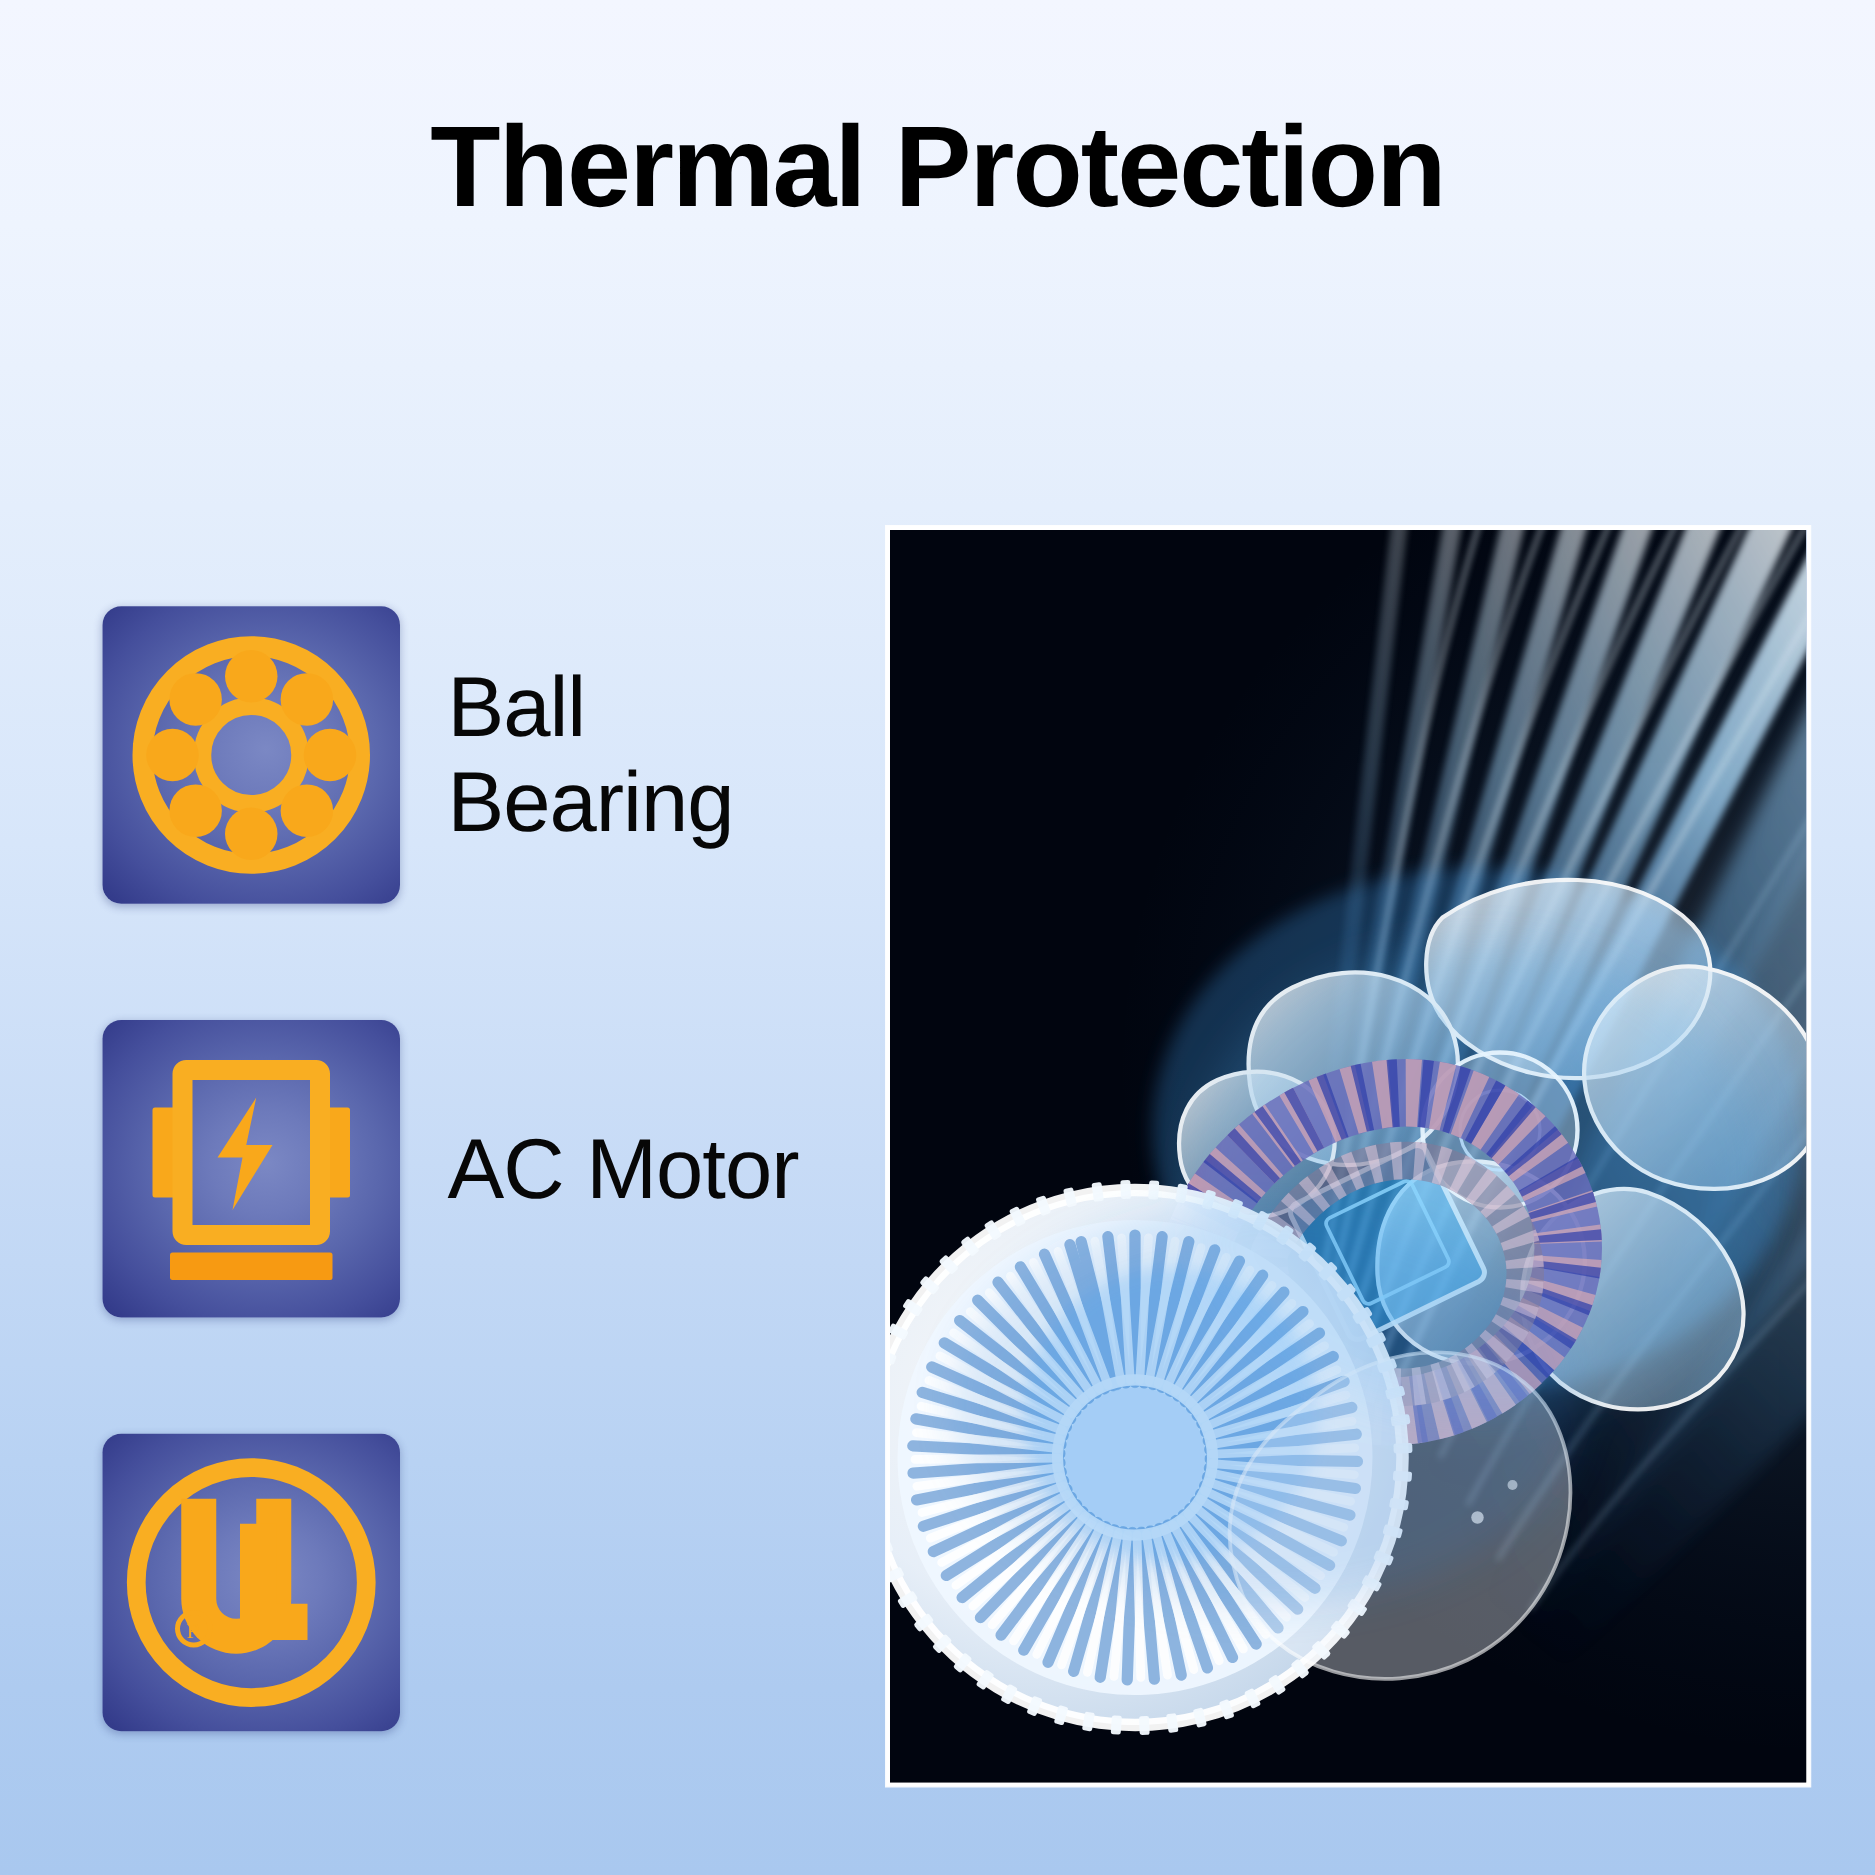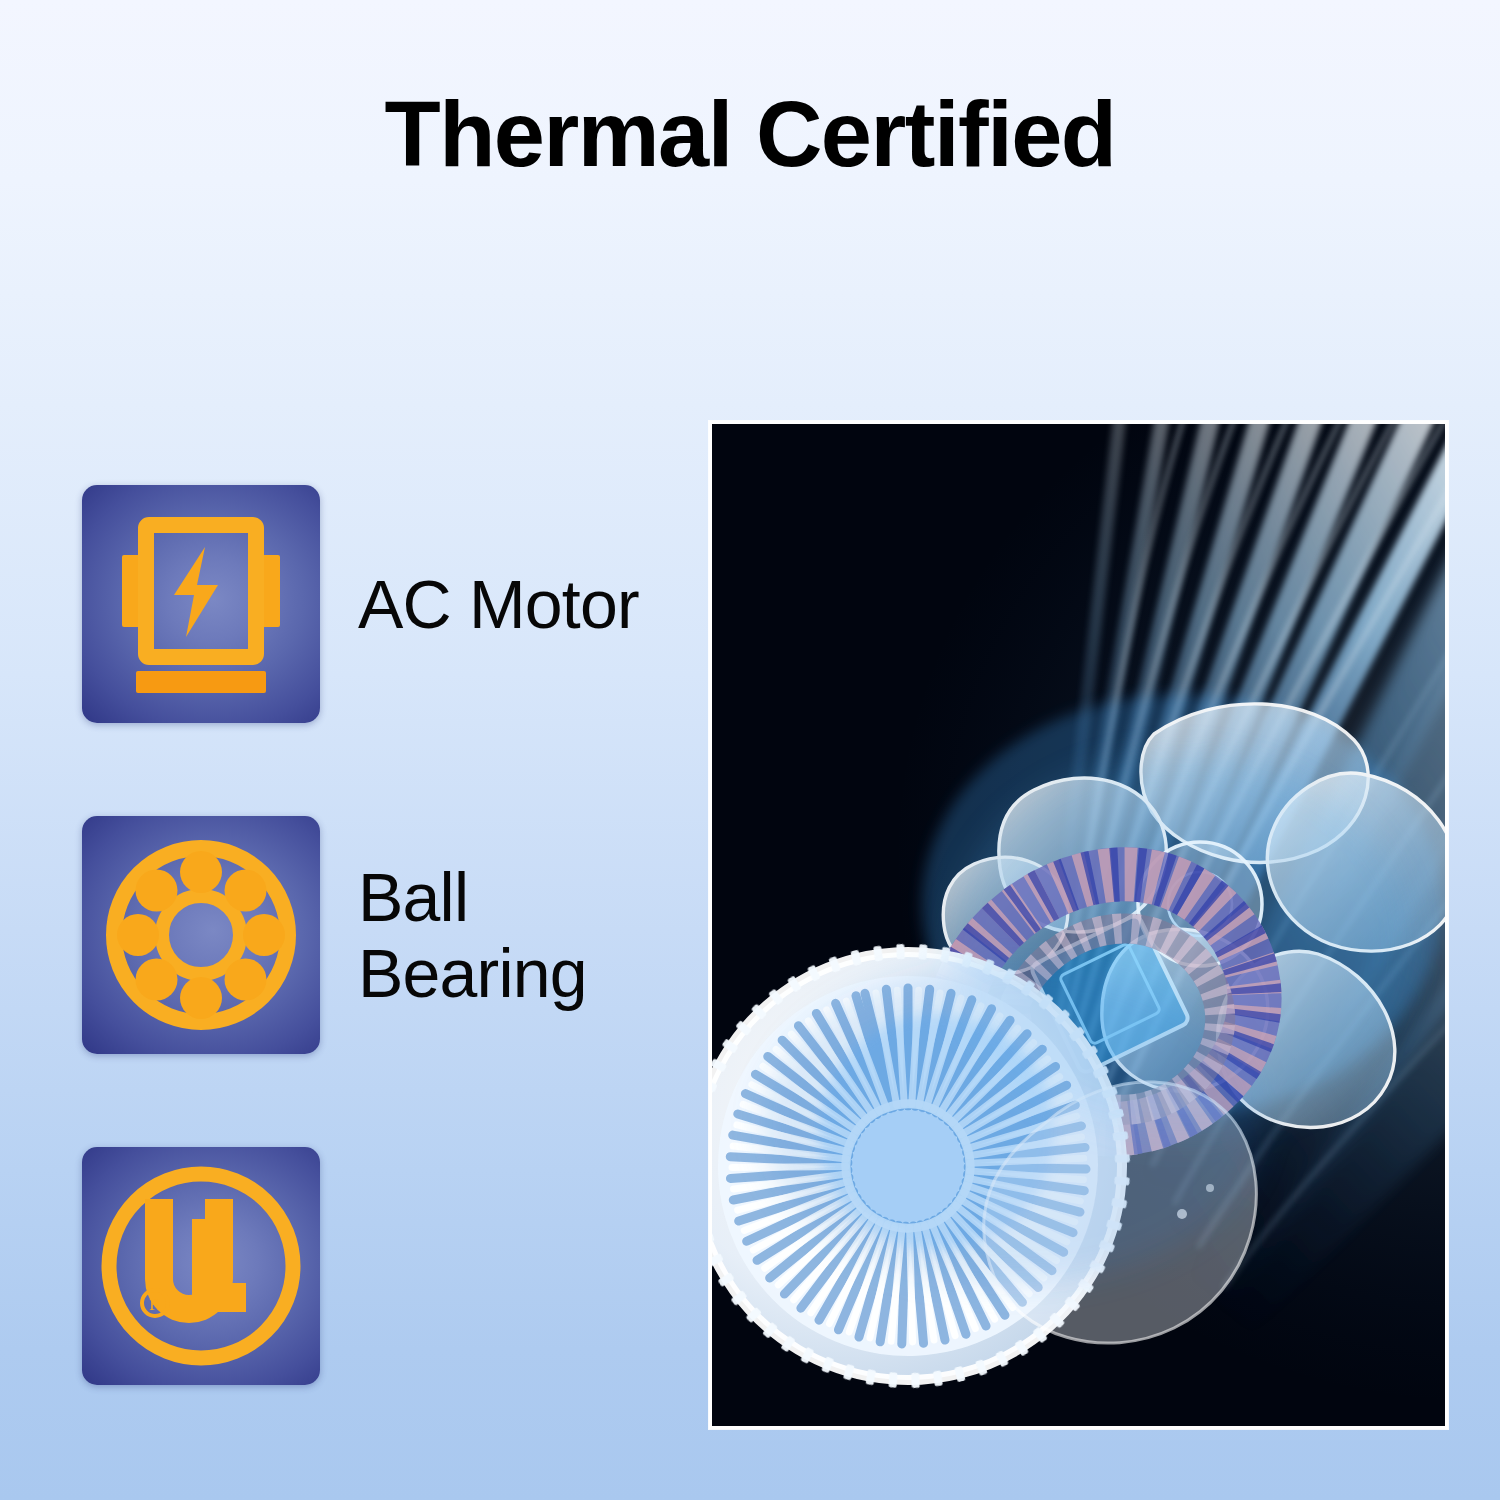--- a/index.html
+++ b/index.html
@@ -119,41 +119,23 @@
     width: 100%;
     height: 100%;
     display: block;
   }
 </style>
 </head>
 <body>
 
 <div class="page">
 
-  <div class="title">Thermal Certified</div>
+  <div class="title">Thermal Protection</div>
 
   <div class="features">
-
-    <div class="feature-row">
-      <div class="icon-tile">
-        <svg viewBox="0 0 238 238">
-
-          <rect x="40" y="70" width="22" height="72" rx="2" fill="#f9a81b"></rect>
-
-          <rect x="176" y="70" width="22" height="72" rx="2" fill="#f9a81b"></rect>
-
-          <rect x="64" y="40" width="110" height="132" rx="3" fill="none" stroke="#f9ae22" stroke-width="16"></rect>
-
-          <path d="M123 62 L92 110 L112 110 L104 152 L136 100 L115 100 Z" fill="#f9a81b"></path>
-
-          <rect x="54" y="186" width="130" height="22" rx="2" fill="#f79a12"></rect>
-        </svg>
-      </div>
-      <div class="feature-label">AC Motor</div>
-    </div>
 
     <div class="feature-row">
       <div class="icon-tile">
         <svg viewBox="0 0 238 238">
 
           <circle cx="119" cy="119" r="87" fill="none" stroke="#f9ae22" stroke-width="16"></circle>
 
           <circle cx="119" cy="119" r="39" fill="none" stroke="#f9ae22" stroke-width="14"></circle>
 
           <circle cx="119" cy="56" r="21" fill="#f9a81b"></circle>
@@ -161,20 +143,38 @@
           <circle cx="182" cy="119" r="21" fill="#f9a81b"></circle>
           <circle cx="163.5" cy="163.5" r="21" fill="#f9a81b"></circle>
           <circle cx="119" cy="182" r="21" fill="#f9a81b"></circle>
           <circle cx="74.5" cy="163.5" r="21" fill="#f9a81b"></circle>
           <circle cx="56" cy="119" r="21" fill="#f9a81b"></circle>
           <circle cx="74.5" cy="74.5" r="21" fill="#f9a81b"></circle>
         </svg>
       </div>
       <div class="feature-label">Ball
 Bearing</div>
+    </div>
+
+    <div class="feature-row">
+      <div class="icon-tile">
+        <svg viewBox="0 0 238 238">
+
+          <rect x="40" y="70" width="22" height="72" rx="2" fill="#f9a81b"></rect>
+
+          <rect x="176" y="70" width="22" height="72" rx="2" fill="#f9a81b"></rect>
+
+          <rect x="64" y="40" width="110" height="132" rx="3" fill="none" stroke="#f9ae22" stroke-width="16"></rect>
+
+          <path d="M123 62 L92 110 L112 110 L104 152 L136 100 L115 100 Z" fill="#f9a81b"></path>
+
+          <rect x="54" y="186" width="130" height="22" rx="2" fill="#f79a12"></rect>
+        </svg>
+      </div>
+      <div class="feature-label">AC Motor</div>
     </div>
 
     <div class="feature-row">
       <div class="icon-tile">
         <svg viewBox="0 0 238 238">
 
           <circle cx="119" cy="119" r="92" fill="none" stroke="#f9ae22" stroke-width="15"></circle>
 
           <path d="M63 52 L63 132 A44 44 0 0 0 151 132 L151 52 L123 52 L123 132 A16 16 0 0 1 91 132 L91 52 Z" fill="#f9a81b"></path>
 

